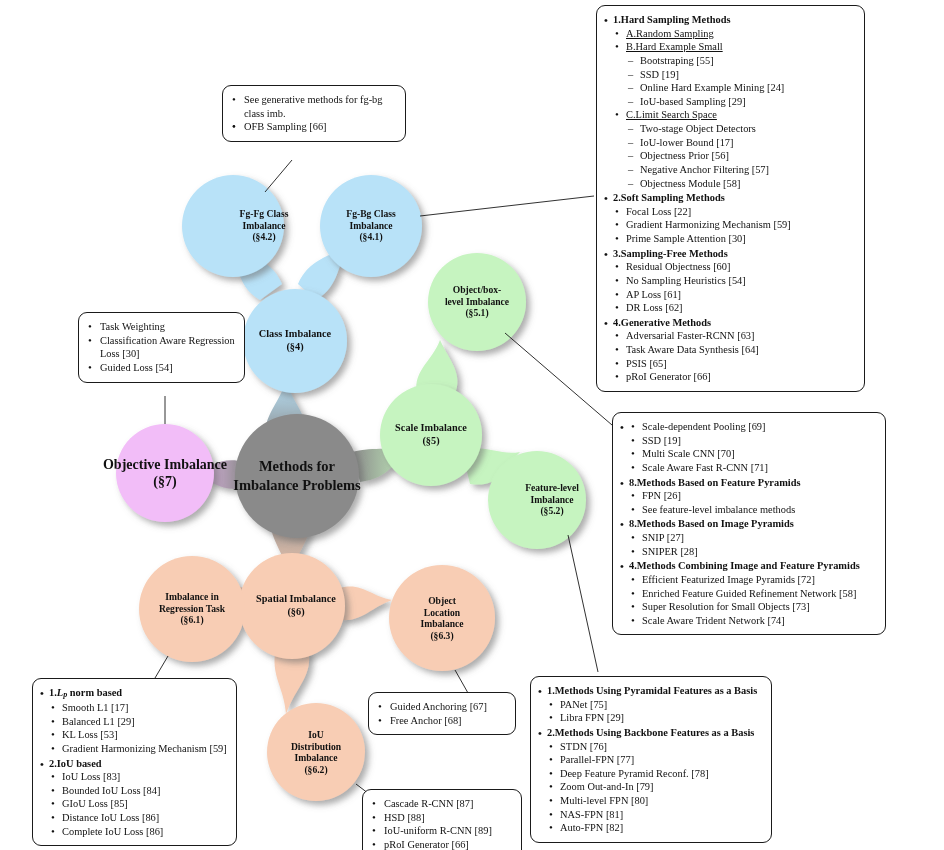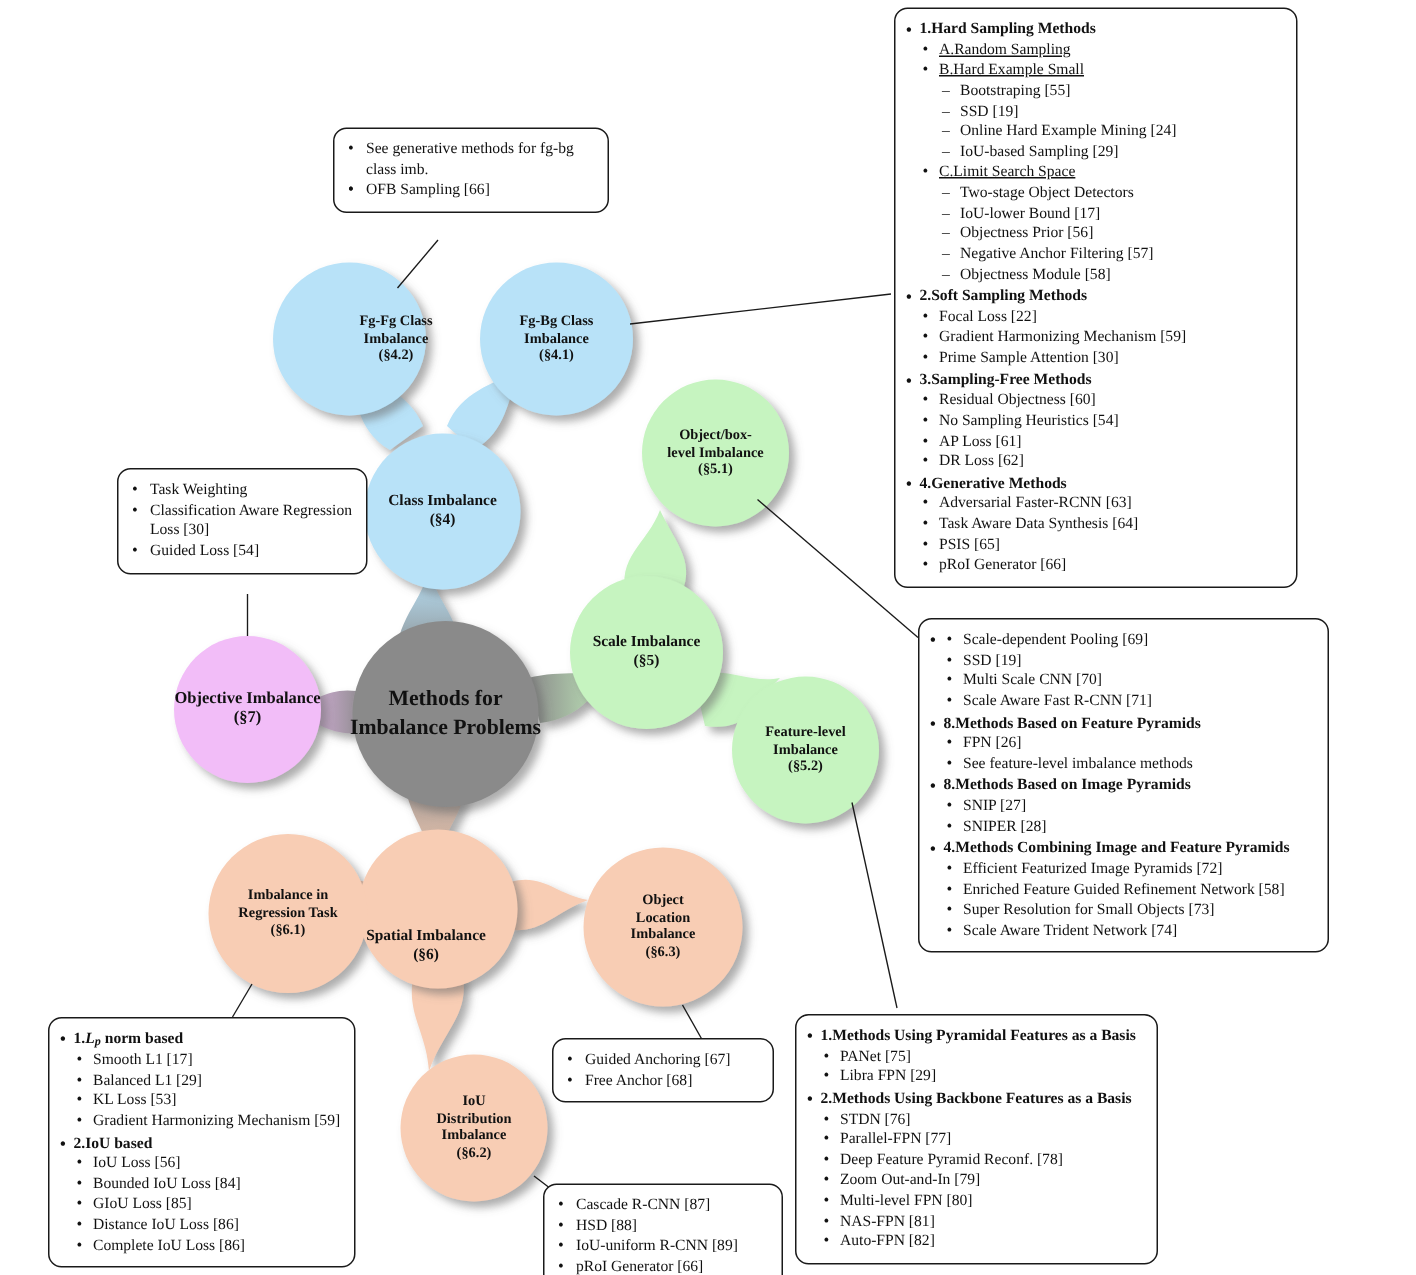--- a/index.html
+++ b/index.html
@@ -166,37 +166,37 @@
 Imbalance
 (§4.2)</div>
   <div class="node-label nl-sub" style="left:371px; top:226px;">Fg-Bg Class
 Imbalance
 (§4.1)</div>
   <div class="node-label nl-main" style="left:431px; top:435px;">Scale Imbalance
 (§5)</div>
   <div class="node-label nl-sub" style="left:477px; top:302px;">Object/box-
 level Imbalance
 (§5.1)</div>
-  <div class="node-label nl-sub" style="left:537px; top:500px;">Feature-level
+  <div class="node-label nl-sub" style="left:552px; top:500px;">Feature-level
 Imbalance
 (§5.2)</div>
-  <div class="node-label nl-main" style="left:284px; top:606px;margin-top:25px;">Spatial Imbalance
+  <div class="node-label nl-main" style="left:296px; top:606px;">Spatial Imbalance
 (§6)</div>
   <div class="node-label nl-sub" style="left:192px; top:609px;">Imbalance in
 Regression Task
 (§6.1)</div>
   <div class="node-label nl-sub" style="left:442px; top:618px;">Object
 Location
 Imbalance
 (§6.3)</div>
   <div class="node-label nl-sub" style="left:316px; top:752px;">IoU
 Distribution
 Imbalance
 (§6.2)</div>
-  <div class="node-label nl-main" style="left:165px; top:473px; font-size:11px;">Objective Imbalance
+  <div class="node-label nl-main" style="left:165px; top:473px; font-size:14px;">Objective Imbalance
 (§7)</div>
 
   <div class="box" style="left:222px; top:85px; width:184px;">
     <ul>
         <li class="plain lvl1" style="padding-left: 14px;"><span class="b">•</span><span class="t">See generative methods for fg-bg class imb.</span></li>
         <li class="plain lvl1" style="padding-left: 14px;"><span class="b">•</span></li>
         <li class="plain lvl1" style="padding-left: 14px;"><span class="b">•</span><span class="t">OFB Sampling [66]</span></li>
       </ul>
   </div>
 
@@ -278,21 +278,21 @@
   </div>
 
   <div class="box" style="left:32px; top:678px; width:205px;">
     <ul>
         <li class="lvl0"><span class="b">•</span><span class="t">1.<span class="ital">L</span><span class="sub">p</span> norm based</span></li>
         <li class="lvl1"><span class="b">•</span><span class="t">Smooth L1 [17]</span></li>
         <li class="lvl1"><span class="b">•</span><span class="t">Balanced L1 [29]</span></li>
         <li class="lvl1"><span class="b">•</span><span class="t">KL Loss [53]</span></li>
         <li class="lvl1"><span class="b">•</span><span class="t">Gradient Harmonizing Mechanism [59]</span></li>
         <li class="lvl0"><span class="b">•</span><span class="t">2.IoU based</span></li>
-        <li class="lvl1"><span class="b">•</span><span class="t">IoU Loss [56]</span></li>
+        <li class="lvl1"><span class="b">•</span><span class="t">IoU Loss [83]</span></li>
         <li class="lvl1"><span class="b">•</span><span class="t">Bounded IoU Loss [84]</span></li>
         <li class="lvl1"><span class="b">•</span><span class="t">GIoU Loss [85]</span></li>
         <li class="lvl1"><span class="b">•</span><span class="t">Distance IoU Loss [86]</span></li>
         <li class="lvl1"><span class="b">•</span><span class="t">Complete IoU Loss [86]</span></li>
       </ul>
   </div>
 
   <div class="box" style="left:368px; top:692px; width:148px;">
     <ul>
         <li class="plain lvl1" style="padding-left: 14px;"><span class="b">•</span><span class="t">Guided Anchoring [67]</span></li>

